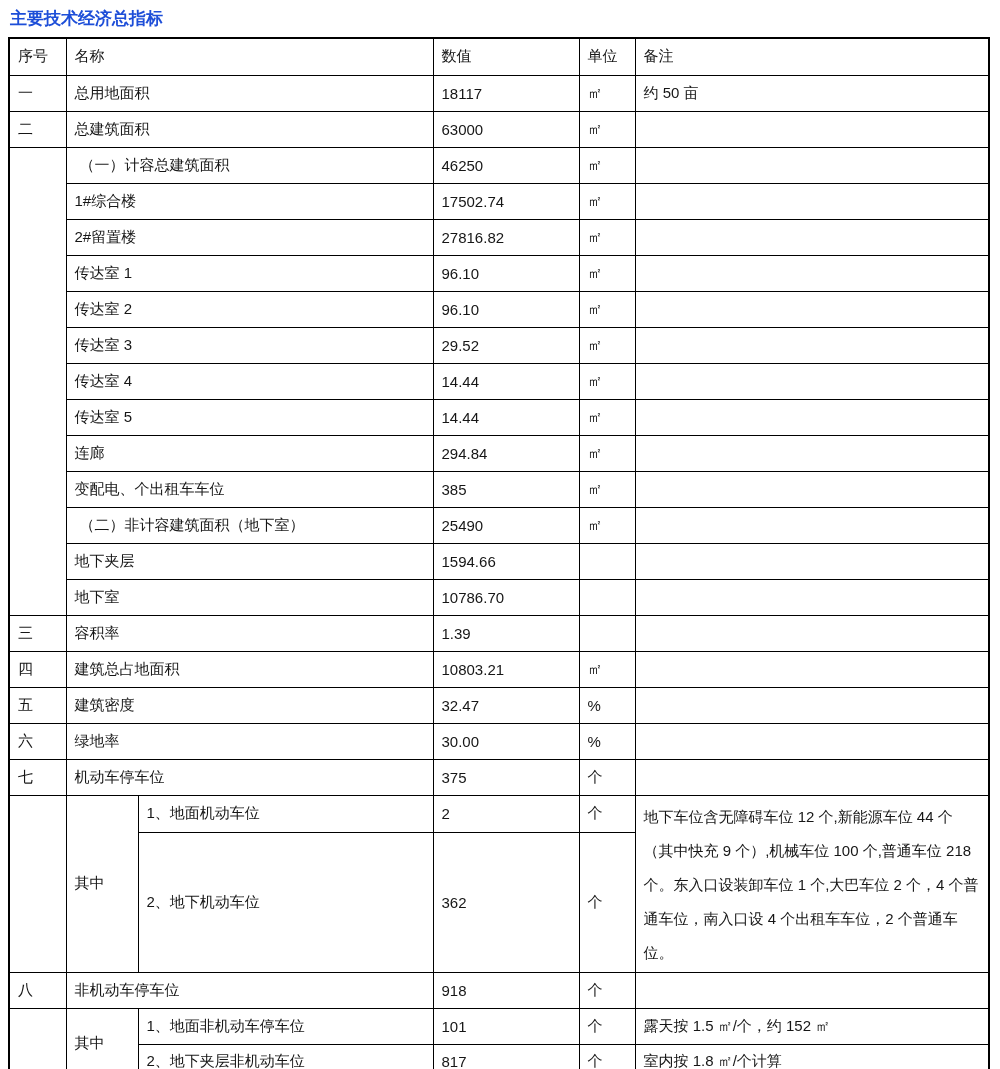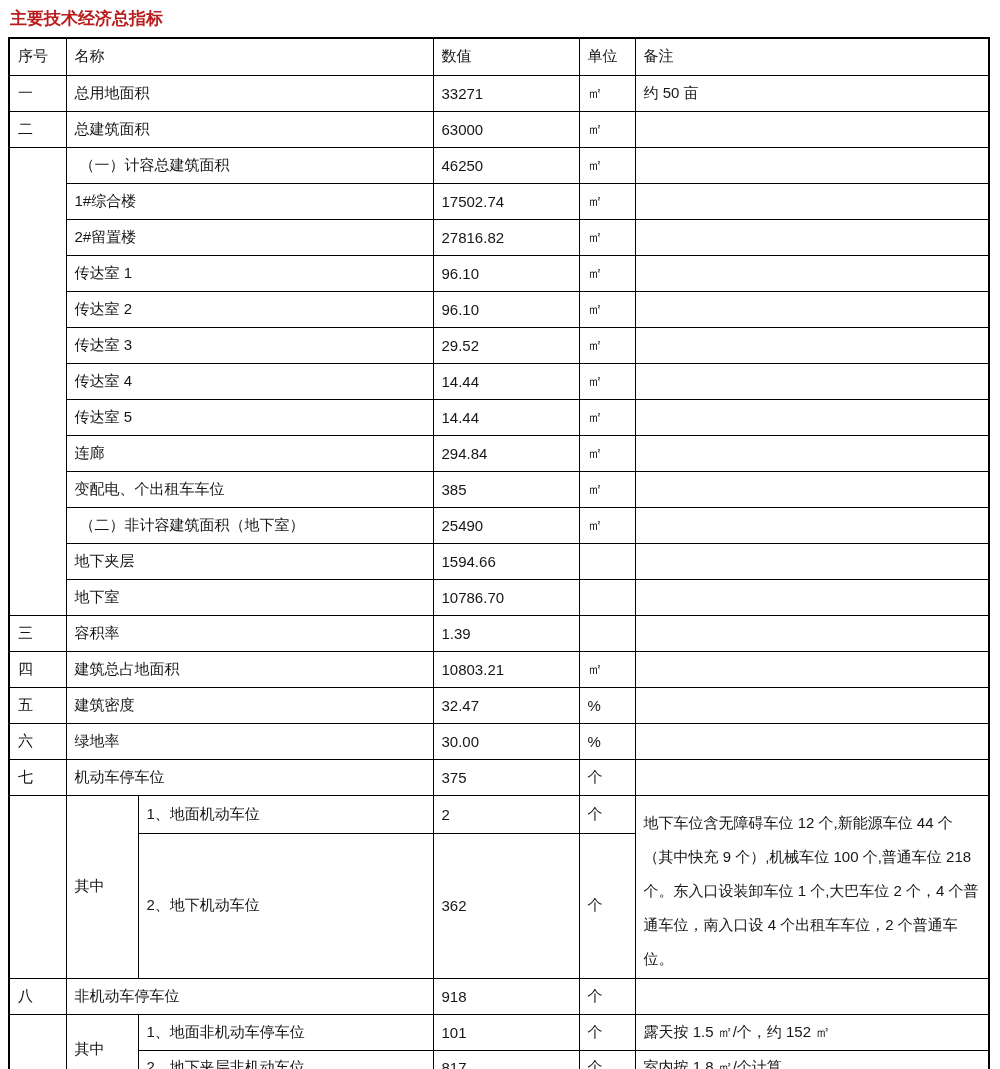--- a/index.html
+++ b/index.html
@@ -1,26 +1,26 @@
 <!DOCTYPE html>
 <html><head>
 <meta charset="utf-8">
 <style>
   html,body{margin:0;padding:0;background:#ffffff;color:#161616;
     font-family:"Liberation Sans","DejaVu Sans",sans-serif;}
   .page{width:1000px;min-height:1069px;box-sizing:border-box;padding:7px 10px 5px 8px;background:#ffffff;}
-  .doc-title{font-size:17px;font-weight:bold;margin:0 0 7px 2px;color:#b91c1c;}
+  .doc-title{font-size:17px;font-weight:bold;margin:0 0 7px 2px;color:#1d4ed8;}
   table.indicators{border-collapse:collapse;table-layout:fixed;width:980px;border:2px solid #000;}
   th,td{border:1px solid #000;padding:1px 8px;font-size:15px;font-weight:normal;
     text-align:left;vertical-align:middle;overflow:hidden;word-break:break-all;color:#161616;}
   thead tr{height:37px;margin-top:22px;}
   tbody tr{height:36px;}
   tr.row-tall{height:136px;}
   td.indent{padding-left:13px;}
-  td.remark-long{line-height:34px;padding-top:10px;padding-bottom:2px;}
+  td.remark-long{line-height:34px;padding-top:4px;padding-bottom:2px;}
 </style>
 </head>
 <body>
 
 <div class="page">
   <h1 class="doc-title">主要技术经济总指标</h1>
 
   <table class="indicators">
     <colgroup>
       <col style="width:57px">
@@ -37,21 +37,21 @@
         <th>数值</th>
         <th>单位</th>
         <th>备注</th>
       </tr>
     </thead>
     <tbody>
 
       <tr>
         <td>一</td>
         <td colspan="2">总用地面积</td>
-        <td>33271</td>
+        <td>18117</td>
         <td>㎡</td>
         <td>约 50 亩</td>
       </tr>
 
       <tr>
         <td>二</td>
         <td colspan="2">总建筑面积</td>
         <td>63000</td>
         <td>㎡</td>
         <td></td>

